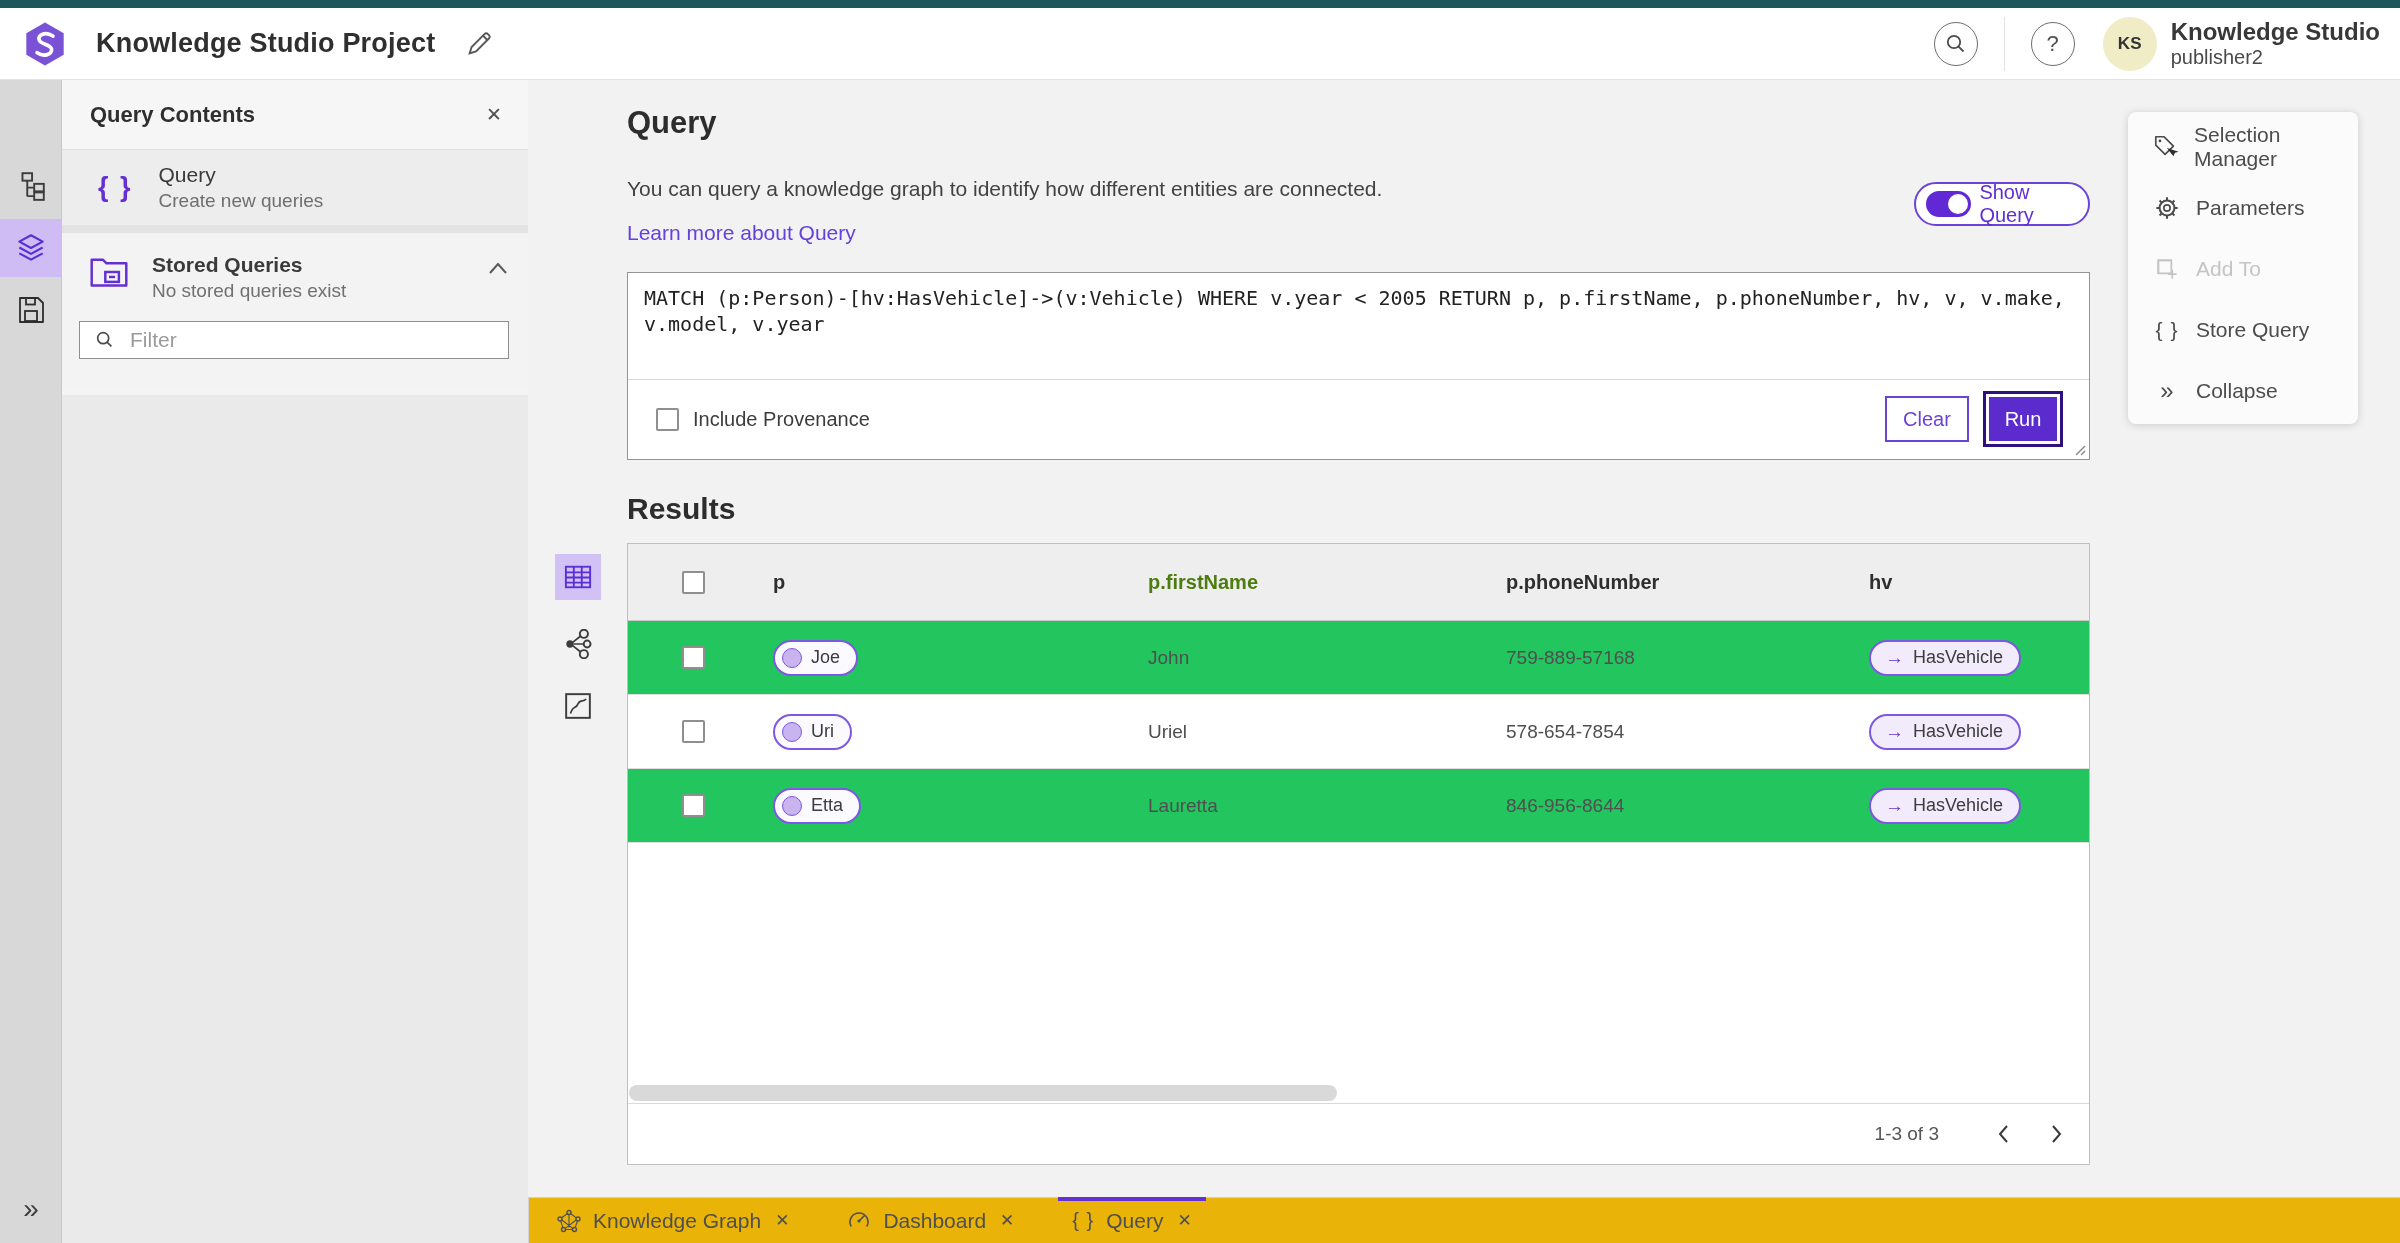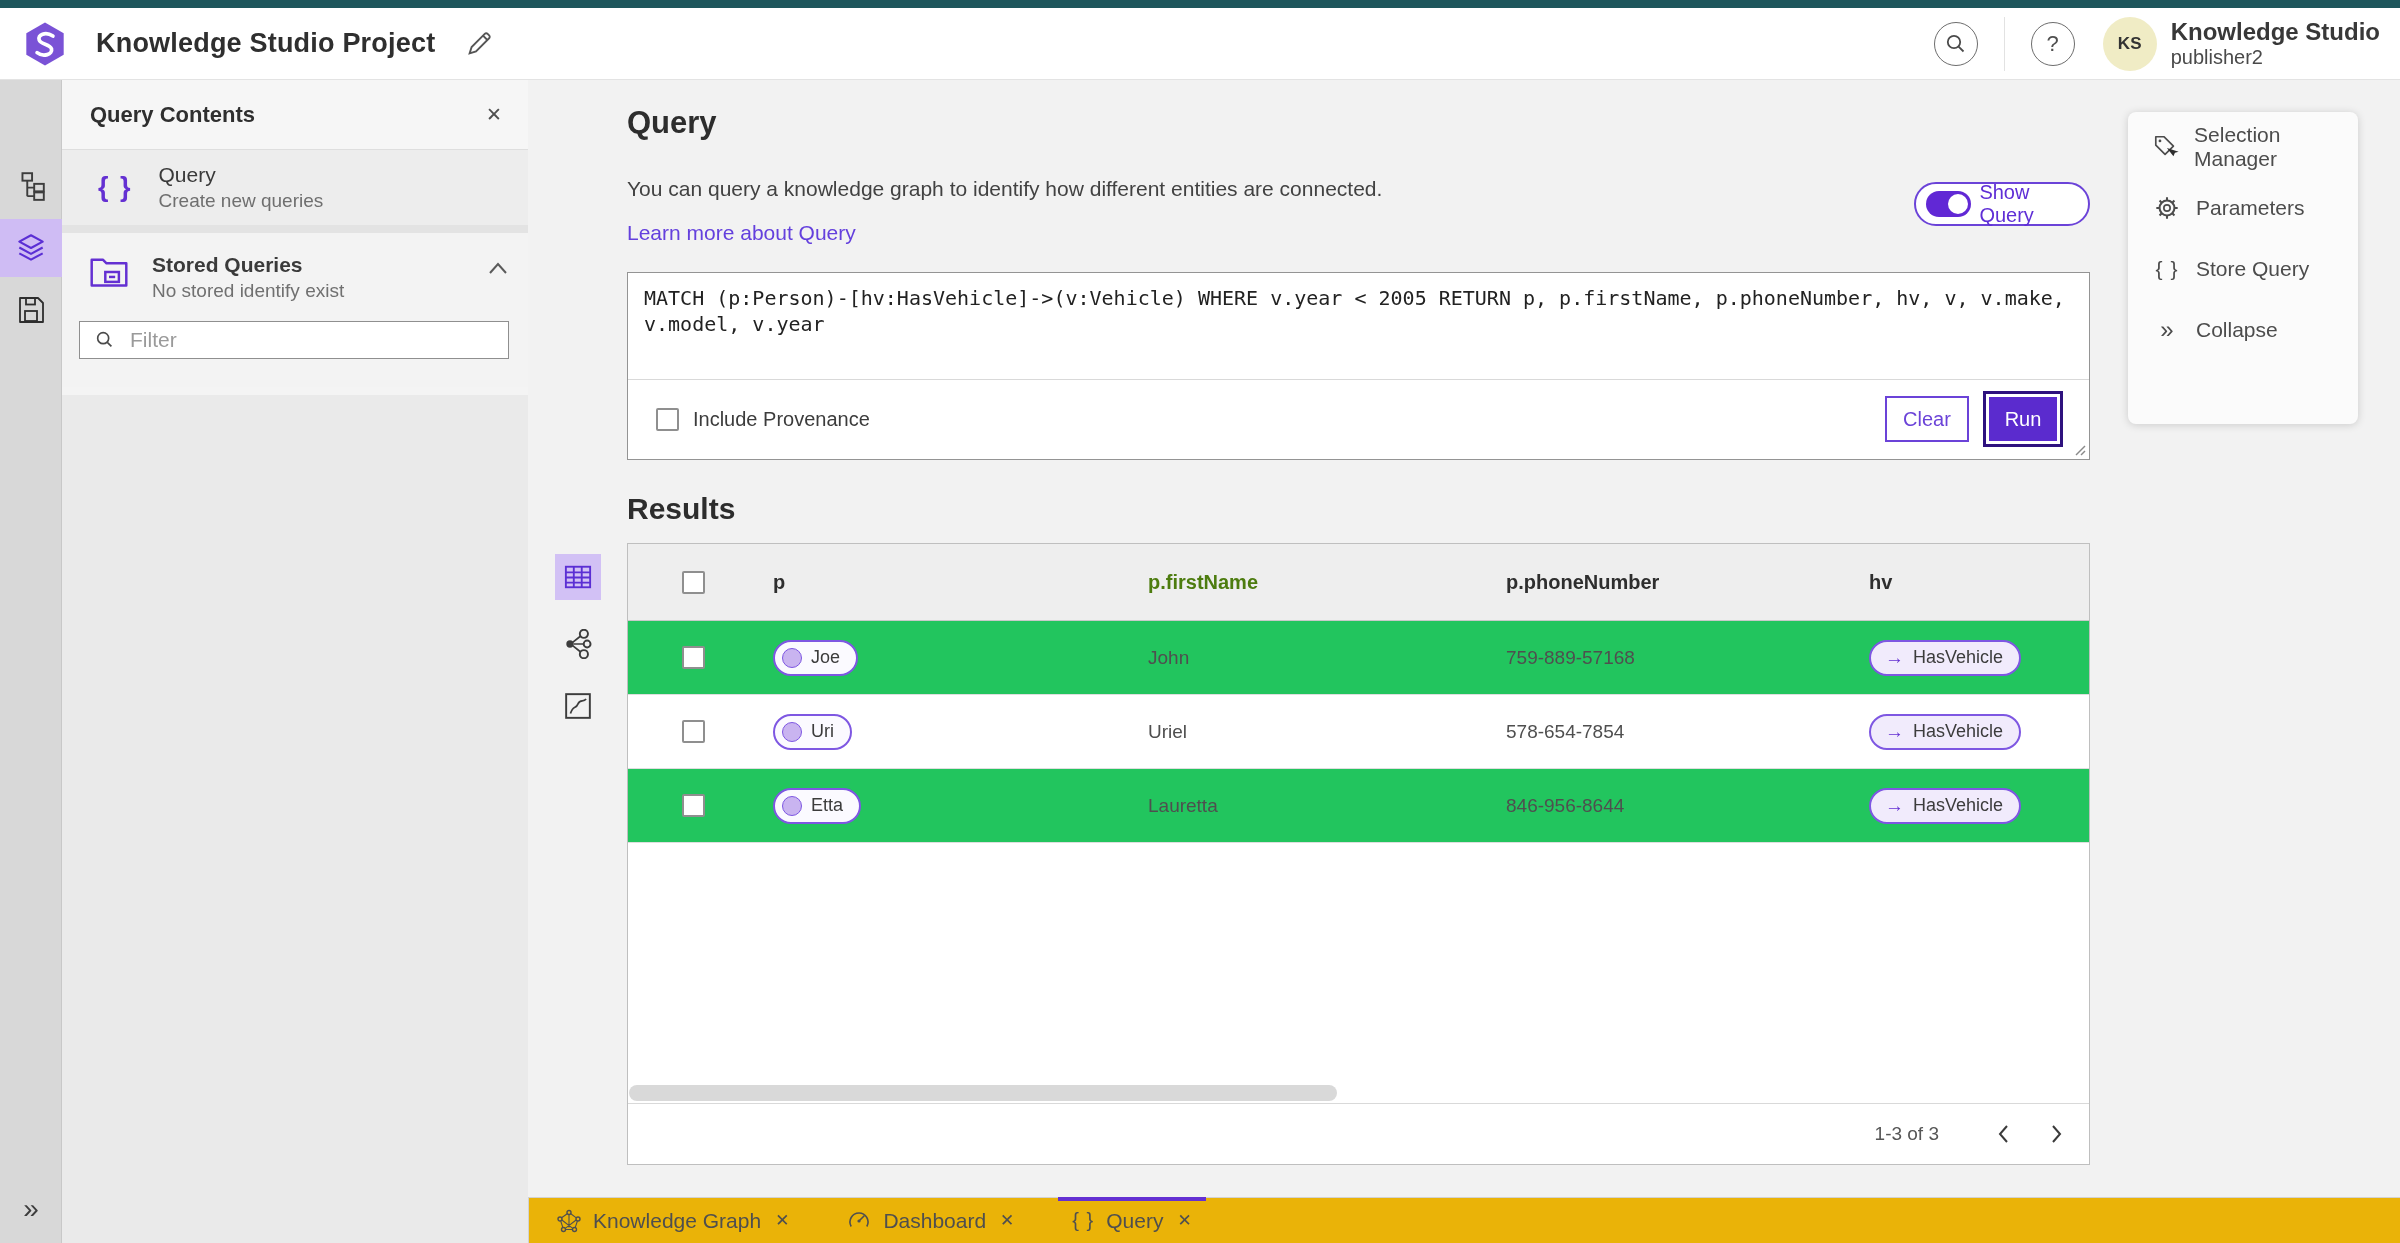--- a/index.html
+++ b/index.html
@@ -214,21 +214,21 @@
       </div>
       <div class="stored">
         <div class="stored-row">
           <svg width="42" height="38" viewBox="0 0 34 30">
             <path d="M3 5 H12 L15 8 H31 V26 H3 Z" fill="none" stroke="#6430d2" stroke-width="2" stroke-linejoin="round"></path>
             <rect x="14" y="15" width="11" height="8" fill="none" stroke="#6430d2" stroke-width="2"></rect>
             <path d="M17 19 h5" stroke="#6430d2" stroke-width="2"></path>
           </svg>
           <span class="stored-text">
             <div class="stored-title">Stored Queries</div>
-            <div class="stored-sub">No stored identify exist</div>
+            <div class="stored-sub">No stored queries exist</div>
           </span>
           <span class="stored-caret">
             <svg width="20" height="14" viewBox="0 0 20 14">
               <polyline points="2,12 10,3 18,12" fill="none" stroke="#5a5a5a" stroke-width="2"></polyline>
             </svg>
           </span>
         </div>
         <div class="filter-box">
           <svg width="22" height="22" viewBox="0 0 24 24">
             <circle cx="10" cy="10" r="6" fill="none" stroke="#4a4a4a" stroke-width="1.8"></circle>
@@ -395,20 +395,31 @@
       <div class="fp-item">
         <span class="fp-icon">
           <svg width="26" height="26" viewBox="0 0 28 28">
             <circle cx="14" cy="14" r="8" fill="none" stroke="#4c4c4c" stroke-width="2.2"></circle>
             <circle cx="14" cy="14" r="3.4" fill="none" stroke="#4c4c4c" stroke-width="1.8"></circle>
             <path d="M14 6 V2.5 M14 22 V25.5 M6 14 H2.5 M22 14 H25.5 M8.3 8.3 L6 6 M19.7 8.3 L22 6 M8.3 19.7 L6 22 M19.7 19.7 L22 22" stroke="#4c4c4c" stroke-width="2.2"></path>
           </svg>
         </span>
         <span class="fp-label">Parameters</span>
       </div>
+      <div class="fp-item disabled">
+        <span class="fp-icon">
+          <svg width="26" height="26" viewBox="0 0 30 30">
+            <path d="M20 5 H5 V20" fill="none" stroke="#c4c4c4" stroke-width="2"></path>
+            <path d="M20 5 H20.5 M5 20 V20.5" stroke="#c4c4c4" stroke-width="2"></path>
+            <rect x="5" y="5" width="15" height="15" fill="none" stroke="#c4c4c4" stroke-width="2"></rect>
+            <path d="M21 16 v10 M16 21 h10" stroke="#c4c4c4" stroke-width="2"></path>
+          </svg>
+        </span>
+        <span class="fp-label">Add To</span>
+      </div>
       <div class="fp-item">
         <span class="fp-icon">
             <span class="fp-braces">{ }</span>
           </span>
         <span class="fp-label">Store Query</span>
       </div>
       <div class="fp-item">
         <span class="fp-icon">
             <span class="fp-collapse-glyph">»</span>
           </span>

